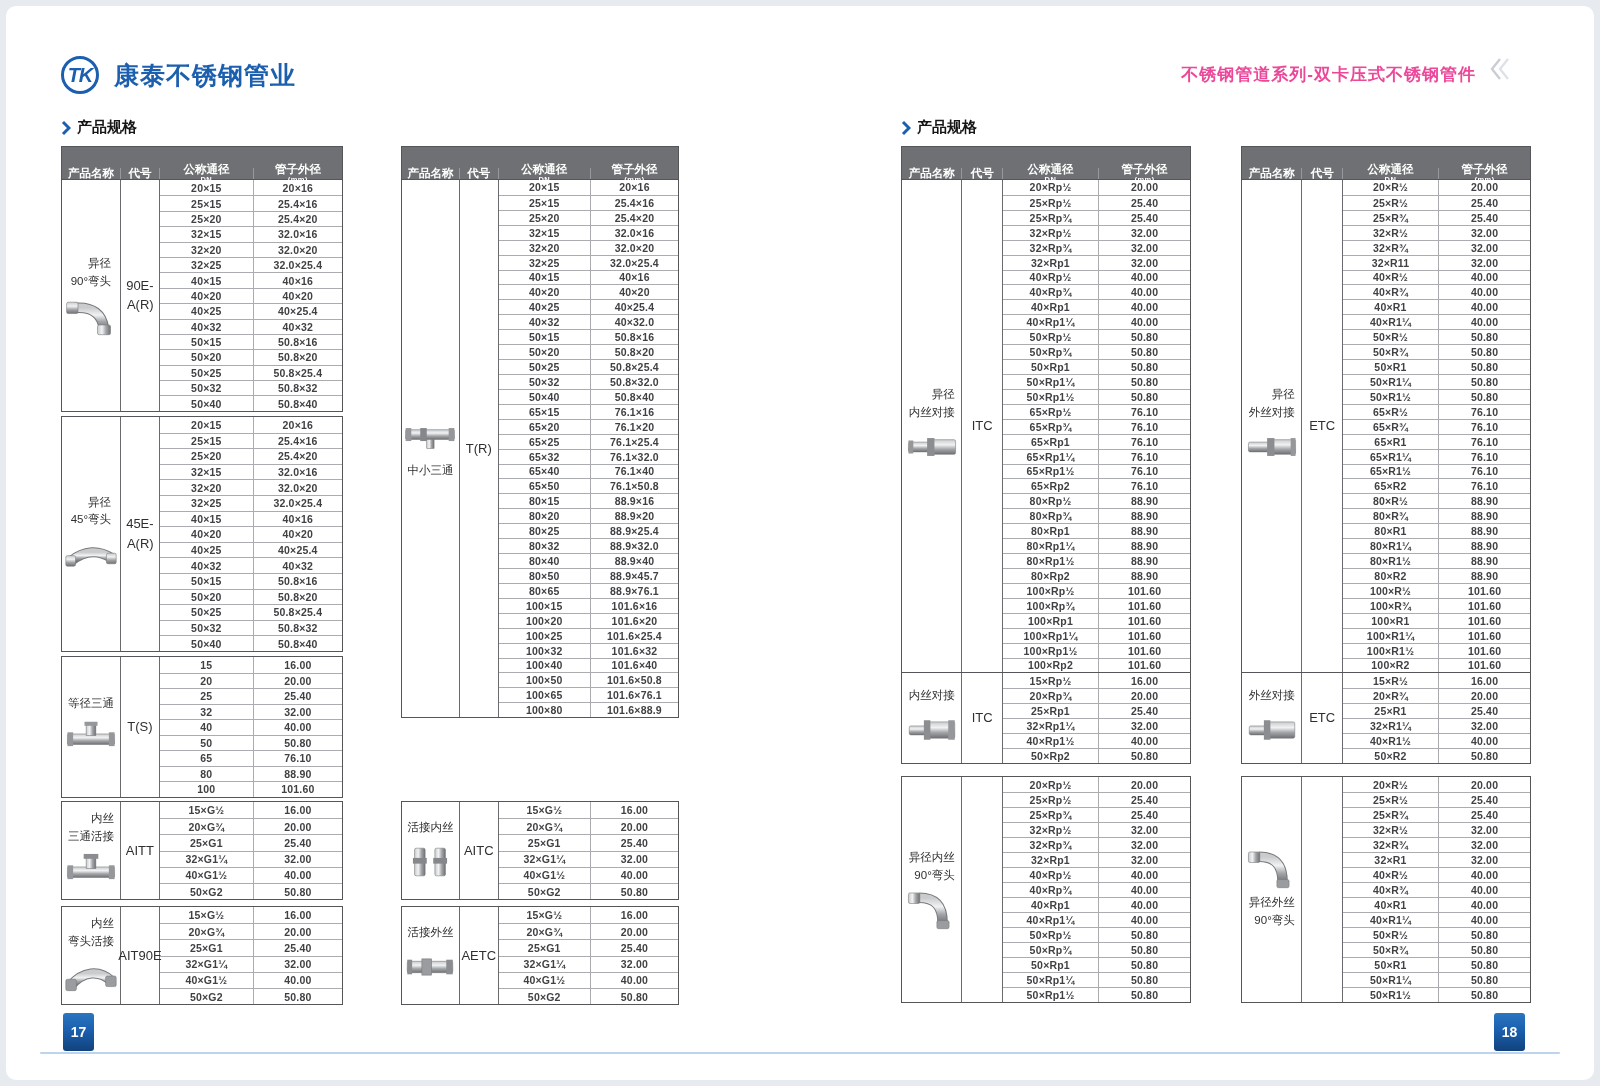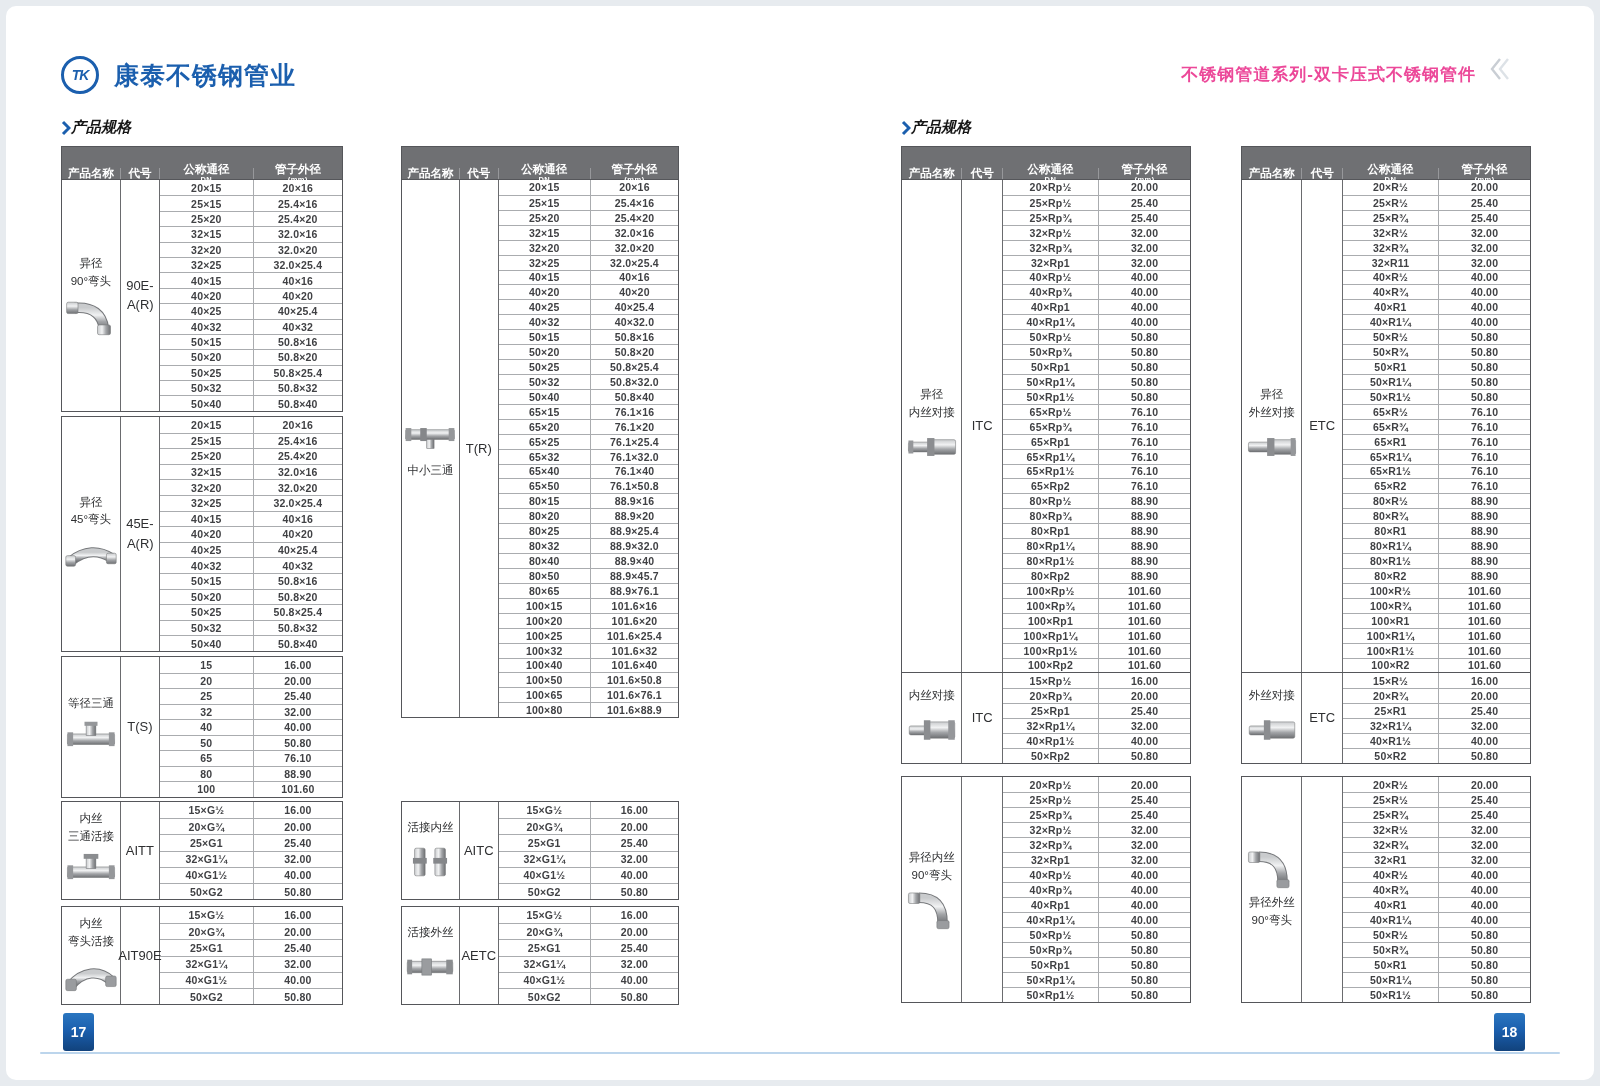--- a/index.html
+++ b/index.html
@@ -2,26 +2,26 @@
 <html><head>
 <meta charset="utf-8">
 <style>
   html,body{margin:0;padding:0;}
   body{width:1600px;height:1086px;background:#e7ebef;font-family:"Liberation Sans","DejaVu Sans",sans-serif;position:relative;}
   .page{position:absolute;inset:6px;background:#ffffff;border-radius:10px;overflow:hidden;}
 
   
   .brand{position:absolute;left:55px;top:50px;display:flex;align-items:center;gap:8px;}
   .brand-badge{width:32px;height:32px;border:3px solid #1b5fae;border-radius:50%;display:flex;align-items:center;justify-content:center;
-    color:#1b5fae;font-weight:bold;font-style:italic;font-size:14px;letter-spacing:-1px;}
+    color:#1b5fae;font-weight:bold;font-style:italic;font-size:20px;letter-spacing:-1px;}
   .brand-text{color:#1b5fae;font-size:25px;font-weight:bold;letter-spacing:1px;margin-left:7px;}
   .series-title{position:absolute;right:118px;top:57px;font-size:17px;font-weight:bold;color:#ec4899;letter-spacing:1px;}
   .corner-mark{position:absolute;right:80px;top:50px;}
 
-  .sec-head{position:absolute;top:112px;display:flex;align-items:center;font-size:15px;font-weight:bold;color:#161616;font-style:italic;}
+  .sec-head{position:absolute;top:112px;display:flex;align-items:center;gap:6px;font-size:15px;font-weight:bold;color:#161616;}
   #sec-left{left:55px;} #sec-right{left:895px;}
 
   
   .tbl{position:absolute;border:1px solid #55565a;background:#fff;box-sizing:border-box;}
   #t-a1{left:55px;top:140px;width:282px;}
   #t-a2{left:55px;top:410px;width:282px;}
   #t-a3{left:55px;top:650px;width:282px;}
   #t-a4{left:55px;top:795px;width:282px;}
   #t-a5{left:55px;top:900px;width:282px;}
   #t-b1{left:395px;top:140px;width:278px;}
@@ -35,21 +35,21 @@
   .thead{display:flex;background:#6f7073;color:#fff;height:33px;border-bottom:1px solid #55565a;box-sizing:border-box;}
   .thead .h{display:flex;flex-direction:column;align-items:center;justify-content:center;font-weight:bold;font-size:11.5px;line-height:1.1;box-sizing:border-box;margin-top:21px;}
   .thead .h:not(:last-child){border-right:1px solid #97989b;}
   .hn{width:21%;} .hc{width:14%;} .hd{width:33.5%;} .ho{width:31.5%;}
   .sub{font-size:7.5px;font-weight:bold;margin-top:1px;letter-spacing:.5px;}
 
   .section{display:flex;box-sizing:border-box;}
   .section.sep{border-top:1px solid #55565a;}
   .name-cell{width:21%;border-right:1px solid #6a6b6e;display:flex;flex-direction:column;align-items:center;justify-content:center;
     gap:5px;padding:4px 2px;box-sizing:border-box;}
-  .pname{font-size:11.5px;color:#2e2f31;text-align:center;white-space:pre-line;line-height:1.55;}
+  .pname{font-size:11.5px;color:#2e2f31;text-align:right;white-space:pre-line;line-height:1.55;}
   .picon{display:flex;align-items:center;justify-content:center;}
   .code-cell{width:14%;border-right:1px solid #6a6b6e;display:flex;align-items:center;justify-content:center;
     font-size:13px;color:#2e2f31;white-space:pre-line;text-align:right;line-height:1.5;box-sizing:border-box;overflow:visible;}
   .rows{width:65%;display:flex;flex-direction:column;}
   .trow{display:flex;height:var(--rh,15px);box-sizing:border-box;}
   .trow + .trow{border-top:1px solid #aaacaf;}
   .dn,.od{display:flex;align-items:center;justify-content:center;font-size:10.5px;font-weight:600;color:#404144;letter-spacing:.2px;box-sizing:border-box;}
   .dn{width:51.5%;border-right:1px solid #aaacaf;}
   .od{width:48.5%;}
 

